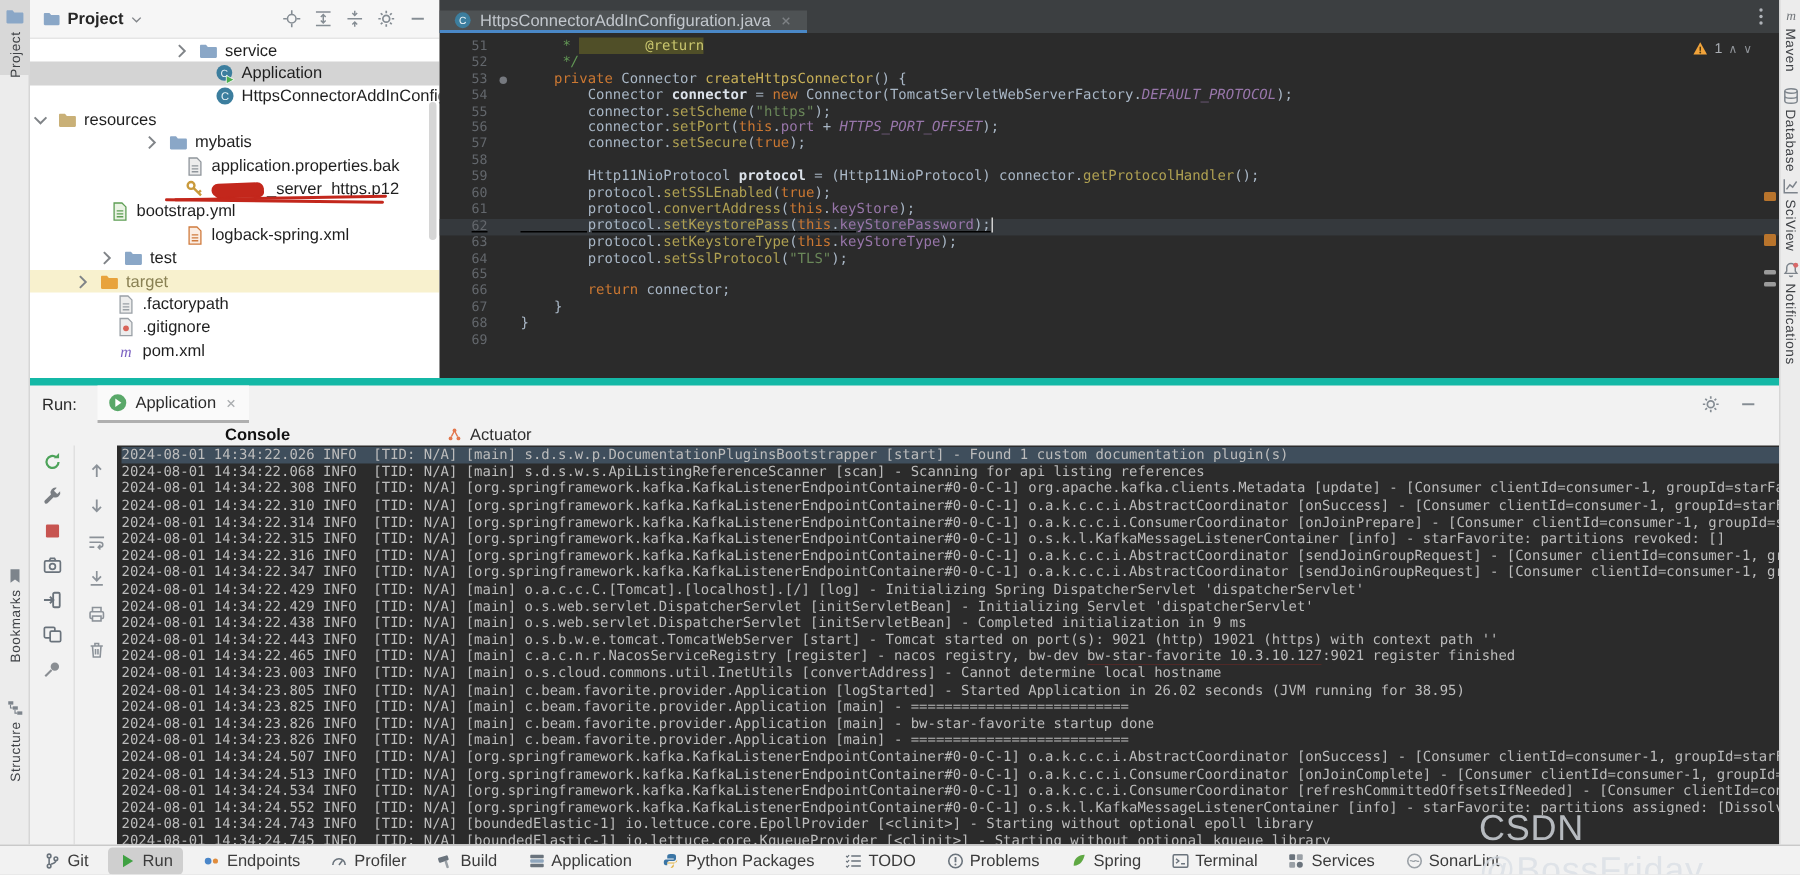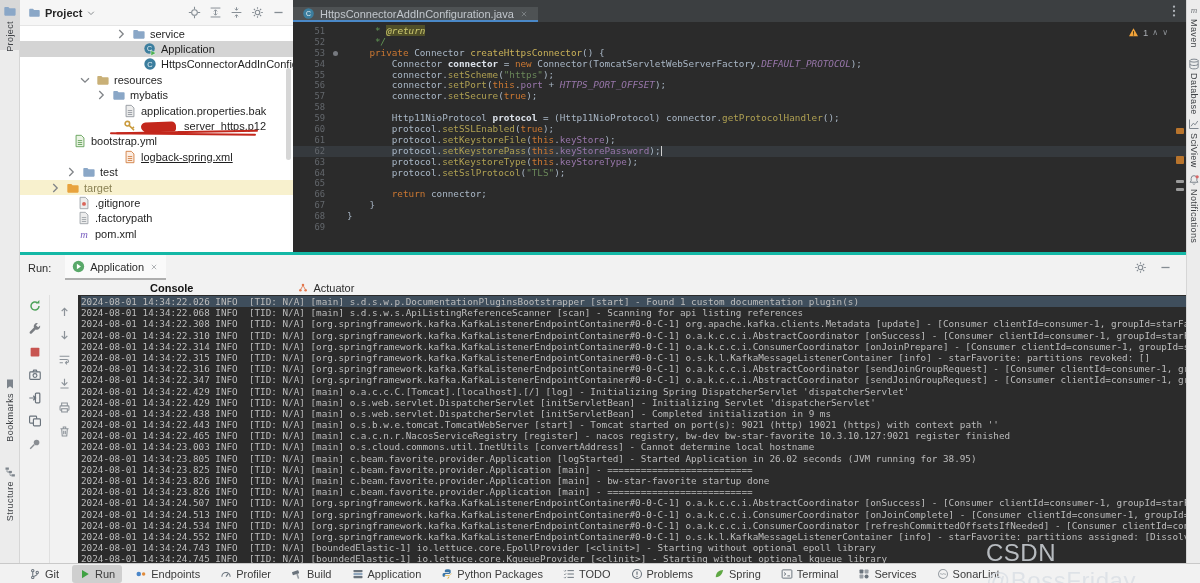--- a/index.html
+++ b/index.html
@@ -36,41 +36,41 @@
 
   
   .editor{position:absolute;left:293px;top:0;width:893px;height:252px;background:#2B2B2B;overflow:hidden;}
   .tabbar{height:22px;background:#3C3F41;display:flex;align-items:flex-end;position:relative;}
   .etab{display:flex;align-items:center;gap:5px;padding:0 9px;background:#4E5254;border-bottom:2px solid #4A88C7;box-sizing:border-box;font-size:11px;color:#C2C7CD;cursor:pointer;}
   .etab .icon{width:13px;height:13px;}
   .etab .close{width:10px;height:10px;opacity:.8;}
   .tab-dots{position:absolute;right:5px;top:4px;width:14px;height:14px;cursor:pointer;}
   .code{position:absolute;left:0;top:22px;right:0;bottom:0;font-family:"DejaVu Sans Mono","Liberation Mono",monospace;font-size:9.3px;line-height:10.9px;padding-top:4px;}
   .cl{display:flex;height:10.9px;align-items:flex-end;}
-  .cl.current{background:#35393D;}
+  .cl.current{background:#35393D;text-decoration:underline;}
   .gut{width:54px;flex:none;text-align:right;padding-right:22px;color:#63676C;box-sizing:border-box;position:relative;font-size:8.8px;}
   .gdot{position:absolute;right:9px;top:3px;width:5px;height:5px;border-radius:50%;background:#76797F;}
   .ct{white-space:pre;color:#A9B7C6;}
   .c-kw{color:#CC7832;}
   .c-str{color:#6A8759;}
   .c-mth{color:#AFA052;}
   .c-mthd{color:#C9B158;}
   .c-const{color:#9876AA;font-style:italic;}
   .c-fld{color:#9876AA;}
   .c-doc{color:#629755;font-style:italic;}
   .c-var{color:#DCE2EA;font-weight:bold;}
-  .c-doctag{color:#CBC86F;background:#504F28;font-style:italic;}
+  .c-doctag{color:#CBC86F;background:#504F28;padding-left:44px;}
   .caret-bar{display:inline-block;width:1px;height:10px;background:#D0D0D0;vertical-align:middle;}
   .insp{position:absolute;top:27px;right:18px;display:flex;align-items:center;gap:4px;font-size:9.5px;color:#A9ADB3;}
   .insp .icon{width:11px;height:11px;}
   .insp .chev{font-size:8px;color:#8E9297;cursor:pointer;}
   .emark{position:absolute;right:2px;width:8px;border-radius:1px;}
 
   
-  .run{position:absolute;left:20px;top:252px;width:1166px;height:311px;background:#F2F2F2;border-top:3px solid #14b8a6;box-sizing:border-box;}
+  .run{position:absolute;left:20px;top:252px;width:1166px;height:311px;background:#F2F2F2;border-top:5px solid #14b8a6;box-sizing:border-box;}
   .run-header{height:25px;display:flex;align-items:center;padding-left:8px;font-size:11px;color:#2B2B2B;}
   .run-label{margin-right:14px;}
   .rtab{display:flex;align-items:center;gap:5px;padding:0 7px;height:100%;border-bottom:2px solid #AFAFAF;box-sizing:border-box;background:#FAFAFA;cursor:pointer;}
   .rtab .icon{width:13px;height:13px;}
   .rtab .close{width:10px;height:10px;opacity:.7;}
   .run-actions{margin-left:auto;display:flex;gap:12px;margin-right:14px;}
   .run-actions .icon{width:13px;height:13px;opacity:.8;cursor:pointer;}
   .console-tabs{height:15px;display:flex;align-items:center;font-size:11px;color:#2E2E2E;padding-left:130px;gap:104px;}
   .ct-item{display:flex;align-items:center;gap:4px;cursor:pointer;}
   .ct-item.active{font-weight:bold;color:#111;}
@@ -241,21 +241,21 @@
         <div class="tree-row" style="padding-left: 110px;">
           <span class="caret"></span>
           <span class="icon">
             <svg viewBox="0 0 16 16">
               <circle cx="8" cy="8" r="6.5" fill="#3C7E9E"></circle>
               <text x="8" y="11" text-anchor="middle" font-size="8.5" fill="#EAF4F8" font-family="Liberation Sans,sans-serif">C</text>
             </svg>
           </span>
           <span>HttpsConnectorAddInConfiguratio</span>
         </div>
-        <div class="tree-row" style="padding-left: 58px;">
+        <div class="tree-row" style="">
           <span class="icon caret">
             <svg viewBox="0 0 16 16" fill="none" stroke="#808488" stroke-width="1.5">
               <path d="M3.5 6L8 10.5 12.5 6"></path>
             </svg>
           </span>
           <span class="icon">
             <svg viewBox="0 0 16 16">
               <path d="M1.5 4.2c0-.5.4-.9.9-.9h3.7l1.4 1.6h6c.5 0 .9.4.9.9v6.6c0 .5-.4.9-.9.9H2.4c-.5 0-.9-.4-.9-.9z" fill="#C9B077"></path>
             </svg>
           </span>
@@ -300,21 +300,21 @@
         <div class="tree-row" style="padding-left: 40px;">
           <span class="caret"></span>
           <span class="icon">
             <svg viewBox="0 0 16 16">
               <path d="M3.5 1.5h6l3 3v10h-9z" fill="#EAF3E4" stroke="#5E9E54" stroke-width="1"></path>
               <path d="M5.5 7.5h5M5.5 9.8h5M5.5 12h5" stroke="#5E9E54" stroke-width="1"></path>
             </svg>
           </span>
           <span>bootstrap.yml</span>
         </div>
-        <div class="tree-row" style="padding-left: 90px; text-decoration: underline;">
+        <div class="tree-row" style="padding-left: 90px;">
           <span class="caret"></span>
           <span class="icon">
             <svg viewBox="0 0 16 16">
               <path d="M3.5 1.5h6l3 3v10h-9z" fill="#FBEDE3" stroke="#D07B3E" stroke-width="1"></path>
               <path d="M5.5 7.5h5M5.5 9.8h5M5.5 12h5" stroke="#D07B3E" stroke-width="1"></path>
             </svg>
           </span>
           <span>logback-spring.xml</span>
         </div>
         <div class="tree-row" style="padding-left: 44px;">
@@ -340,35 +340,35 @@
             <svg viewBox="0 0 16 16">
               <path d="M1.5 4.2c0-.5.4-.9.9-.9h3.7l1.4 1.6h6c.5 0 .9.4.9.9v6.6c0 .5-.4.9-.9.9H2.4c-.5 0-.9-.4-.9-.9z" fill="#E8A33D"></path>
             </svg>
           </span>
           <span>target</span>
         </div>
         <div class="tree-row" style="padding-left: 44px;">
           <span class="caret"></span>
           <span class="icon">
             <svg viewBox="0 0 16 16">
+              <path d="M3.5 1.5h6l3 3v10h-9z" fill="#EDEDED" stroke="#9AA0A6" stroke-width="1"></path>
+              <path d="M5.5 7.5h5M5.5 9.8h5M5.5 12h5" stroke="#9AA0A6" stroke-width="1"></path>
+            </svg>
+          </span>
+          <span>.factorypath</span>
+        </div>
+        <div class="tree-row" style="padding-left: 44px;">
+          <span class="caret"></span>
+          <span class="icon">
+            <svg viewBox="0 0 16 16">
               <path d="M3.5 1.5h6l3 3v10h-9z" fill="#EDEDED" stroke="#9AA0A6"></path>
               <circle cx="8" cy="9" r="2.2" fill="#D96459"></circle>
             </svg>
           </span>
           <span>.gitignore</span>
-        </div>
-        <div class="tree-row" style="padding-left: 44px;">
-          <span class="caret"></span>
-          <span class="icon">
-            <svg viewBox="0 0 16 16">
-              <path d="M3.5 1.5h6l3 3v10h-9z" fill="#EDEDED" stroke="#9AA0A6" stroke-width="1"></path>
-              <path d="M5.5 7.5h5M5.5 9.8h5M5.5 12h5" stroke="#9AA0A6" stroke-width="1"></path>
-            </svg>
-          </span>
-          <span>.factorypath</span>
         </div>
         <div class="tree-row" style="padding-left: 44px;">
           <span class="caret"></span>
           <span class="icon">
             <svg viewBox="0 0 16 16">
               <text x="8" y="12.5" text-anchor="middle" font-size="12" font-style="italic" fill="#7B61C1" font-family="Liberation Serif,serif">m</text>
             </svg>
           </span>
           <span>pom.xml</span>
         </div>
@@ -436,21 +436,21 @@
         <div class="cl">
           <span class="gut">59</span>
           <span class="ct"><span>        Http11NioProtocol </span><span class="c-var">protocol</span><span> = (Http11NioProtocol) connector.</span><span class="c-mth">getProtocolHandler</span><span>();</span></span>
         </div>
         <div class="cl">
           <span class="gut">60</span>
           <span class="ct"><span>        protocol.</span><span class="c-mth">setSSLEnabled</span><span>(</span><span class="c-kw">true</span><span>);</span></span>
         </div>
         <div class="cl">
           <span class="gut">61</span>
-          <span class="ct"><span>        protocol.</span><span class="c-mth">setKeystoreFile</span><span>(</span><span class="c-kw">this</span><span>.</span><span class="c-fld">keyStore</span><span>);</span></span>
+          <span class="ct"><span>        protocol.</span><span class="c-mth">convertAddress</span><span>(</span><span class="c-kw">this</span><span>.</span><span class="c-fld">keyStore</span><span>);</span></span>
         </div>
         <div class="cl current">
           <span class="gut">62</span>
           <span class="ct"><span>        protocol.</span><span class="c-mth">setKeystorePass</span><span>(</span><span class="c-kw">this</span><span>.</span><span class="c-fld">keyStorePassword</span><span>);</span><span class="caret-bar"></span></span>
         </div>
         <div class="cl">
           <span class="gut">63</span>
           <span class="ct"><span>        protocol.</span><span class="c-mth">setKeystoreType</span><span>(</span><span class="c-kw">this</span><span>.</span><span class="c-fld">keyStoreType</span><span>);</span></span>
         </div>
         <div class="cl">

